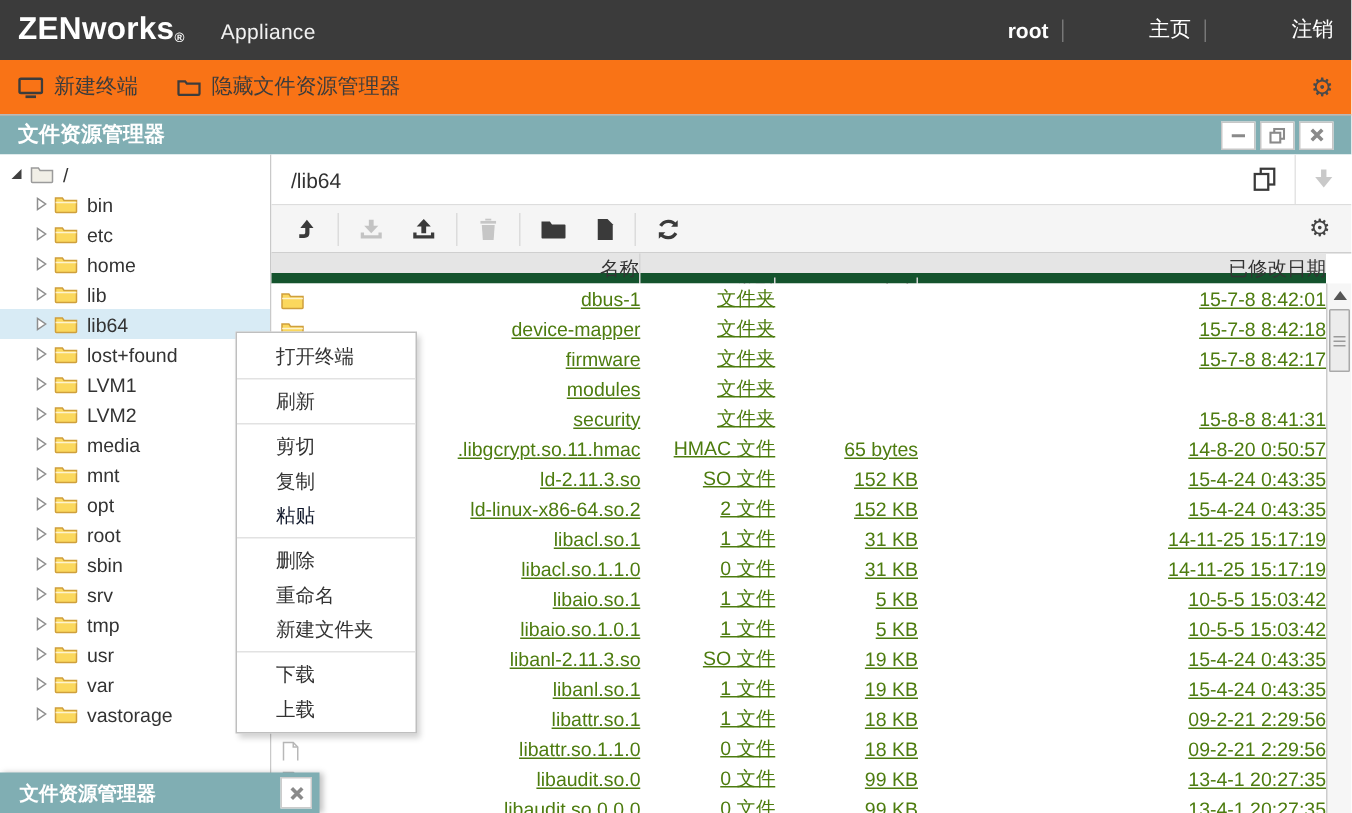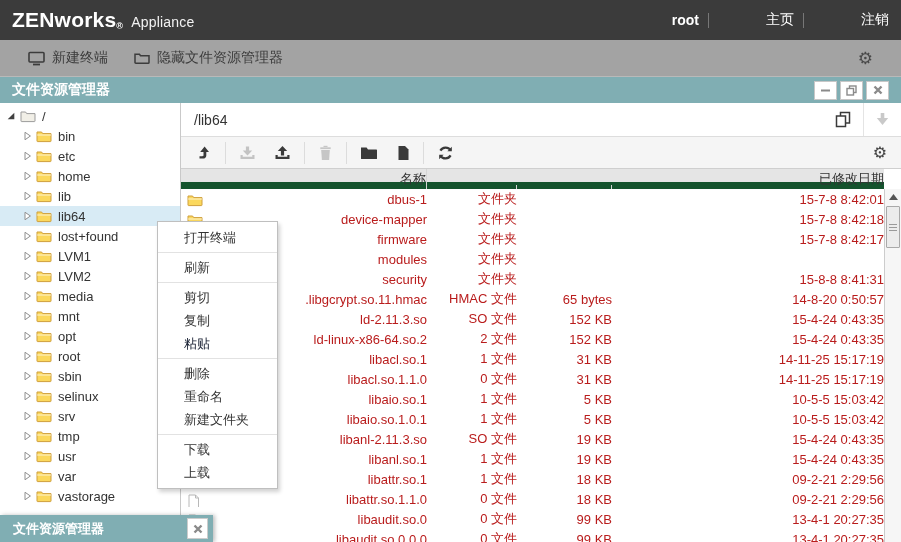--- a/index.html
+++ b/index.html
@@ -4,28 +4,28 @@
 <style>
   * { margin:0; padding:0; box-sizing:border-box; }
   html,body { width:901px; height:542px; overflow:hidden; }
   body { font-family:"Liberation Sans", sans-serif; background:#fff; position:relative; }
   .app { position:relative; width:901px; height:542px; overflow:hidden; }
 
   
   .topbar { height:40px; background:#3b3b3b; color:#fff; display:flex; align-items:center; padding:0 12px; }
   .brand { font-size:21px; font-weight:bold; letter-spacing:.2px; }
   .brand .reg { font-size:9px; vertical-align:baseline; position:relative; top:2px; }
-  .brand-sub { font-size:14px; font-weight:normal; margin-left:8px; color:#f2f2f2; }
+  .brand-sub { font-size:14px; font-weight:normal; margin-left:24px; color:#f2f2f2; }
   .topbar-right { margin-left:auto; display:flex; align-items:center; font-size:14px; }
   .topbar-right .user { font-weight:bold; }
   .top-divider { width:1px; height:15px; background:#777; margin:0 9px; }
   .top-link { color:#fff; cursor:pointer;margin-left:48px; }
 
   
-  .subtoolbar { height:37px; background:#a3a3a3; border-bottom:1px solid #b9b9b9; display:flex; align-items:center; padding:0 28px; color:#3c3c3c; }
+  .subtoolbar { height:37px; background:#f97316; border-bottom:1px solid #b9b9b9; display:flex; align-items:center; padding:0 12px; color:#3c3c3c; }
   .sub-btn { display:flex; align-items:center; gap:7px; font-size:14px; margin-right:26px; cursor:pointer; }
   .sub-gear { margin-left:auto; font-size:17px; color:#4a4a4a; cursor:pointer; line-height:1; }
 
   
   .panel-title { height:26px; background:#80aeb3; color:#fff; display:flex; align-items:center; padding:0 12px; }
   .panel-title .t { font-size:14px; font-weight:bold; }
   .win-controls { margin-left:auto; display:flex; gap:3px; }
   .win-btn { width:23px; height:19px; background:#fff; border:1px solid #c7c7c7; display:flex; align-items:center; justify-content:center; cursor:pointer; }
 
   
@@ -51,21 +51,21 @@
   .tb-gear { margin-left:auto; margin-right:14px; font-size:16px; color:#444; cursor:pointer; line-height:1; }
 
   .list-header { position:absolute; left:0; right:17px; top:66px; height:20px; background:#e5e5e5; border-bottom:7px solid #14532d; display:grid; grid-template-columns:246px 90px 95px 1fr; font-size:13px; color:#333; align-items:center; }
   .list-header .hc { height:100%; line-height:19px; border-right:1px solid #d5d5d5; overflow:hidden; white-space:nowrap; }
   .list-header .hc:last-child { border-right:none; }
   .hc.c-name { padding-left:6px; }
   .hc.c-type, .hc.c-size { padding-left:5px;margin-top:32px; }
   .hc.c-date { padding-left:4px; }
 
   .rows { position:absolute; left:0; right:17px; top:86px; bottom:0; overflow:hidden; background:#fff; }
-  .frow { height:20px; display:grid; grid-template-columns:246px 90px 95px 1fr; font-size:13px; color:#b91c1c; align-items:center; cursor:default; }
+  .frow { height:20px; display:grid; grid-template-columns:246px 90px 95px 1fr; font-size:13px; color:#4d7c0f; align-items:center; cursor:default;text-decoration:underline; }
   .frow .cell { white-space:nowrap; overflow:hidden; }
   .frow .name { padding-left:28px; position:relative; }
   .frow .name .ficon { position:absolute; left:6px; top:2px; }
   .frow .type, .frow .size { padding-left:5px; }
   .frow .date { padding-left:4px; }
 
   
   .vscroll { position:absolute; right:0; top:86px; bottom:0; width:17px; background:#f6f6f6; border-left:1px solid #ccc; }
   .vs-up { height:16px; display:flex; align-items:center; justify-content:center; cursor:pointer; }
   .vs-thumb { position:absolute; top:17px; left:1px; width:14px; height:42px; background:#ececec; border:1px solid #a9a9a9; border-radius:1px; display:flex; flex-direction:column; align-items:center; justify-content:center; gap:2px; cursor:pointer; }
@@ -353,34 +353,20 @@
               <svg width="9" height="10" viewBox="0 0 10 12">
                 <path d="M2 1.5 L8.5 6 L2 10.5 Z" fill="#fff" stroke="#8f8f8f" stroke-width="1.2"></path>
               </svg>
             </span>
     <span class="fold">
               <svg width="16" height="13" viewBox="0 0 16 13">
                 <path d="M1 11 V2 h4.6 l1.1 1.6 H15 v7.4 a.6.6 0 0 1 -.6 .6 H1.6 A.6.6 0 0 1 1 11 Z" fill="#fbd85d" stroke="#cf9f3c"></path>
                 <path d="M1 5 H15" stroke="#fff" stroke-width="1" opacity=".7"></path>
               </svg>
             </span>
-    <span class="lbl">selinux</span>
-  </div>
-          <div class="tree-row child">
-    <span class="tw">
-              <svg width="9" height="10" viewBox="0 0 10 12">
-                <path d="M2 1.5 L8.5 6 L2 10.5 Z" fill="#fff" stroke="#8f8f8f" stroke-width="1.2"></path>
-              </svg>
-            </span>
-    <span class="fold">
-              <svg width="16" height="13" viewBox="0 0 16 13">
-                <path d="M1 11 V2 h4.6 l1.1 1.6 H15 v7.4 a.6.6 0 0 1 -.6 .6 H1.6 A.6.6 0 0 1 1 11 Z" fill="#fbd85d" stroke="#cf9f3c"></path>
-                <path d="M1 5 H15" stroke="#fff" stroke-width="1" opacity=".7"></path>
-              </svg>
-            </span>
     <span class="lbl">srv</span>
   </div>
           <div class="tree-row child">
     <span class="tw">
               <svg width="9" height="10" viewBox="0 0 10 12">
                 <path d="M2 1.5 L8.5 6 L2 10.5 Z" fill="#fff" stroke="#8f8f8f" stroke-width="1.2"></path>
               </svg>
             </span>
     <span class="fold">
               <svg width="16" height="13" viewBox="0 0 16 13">

